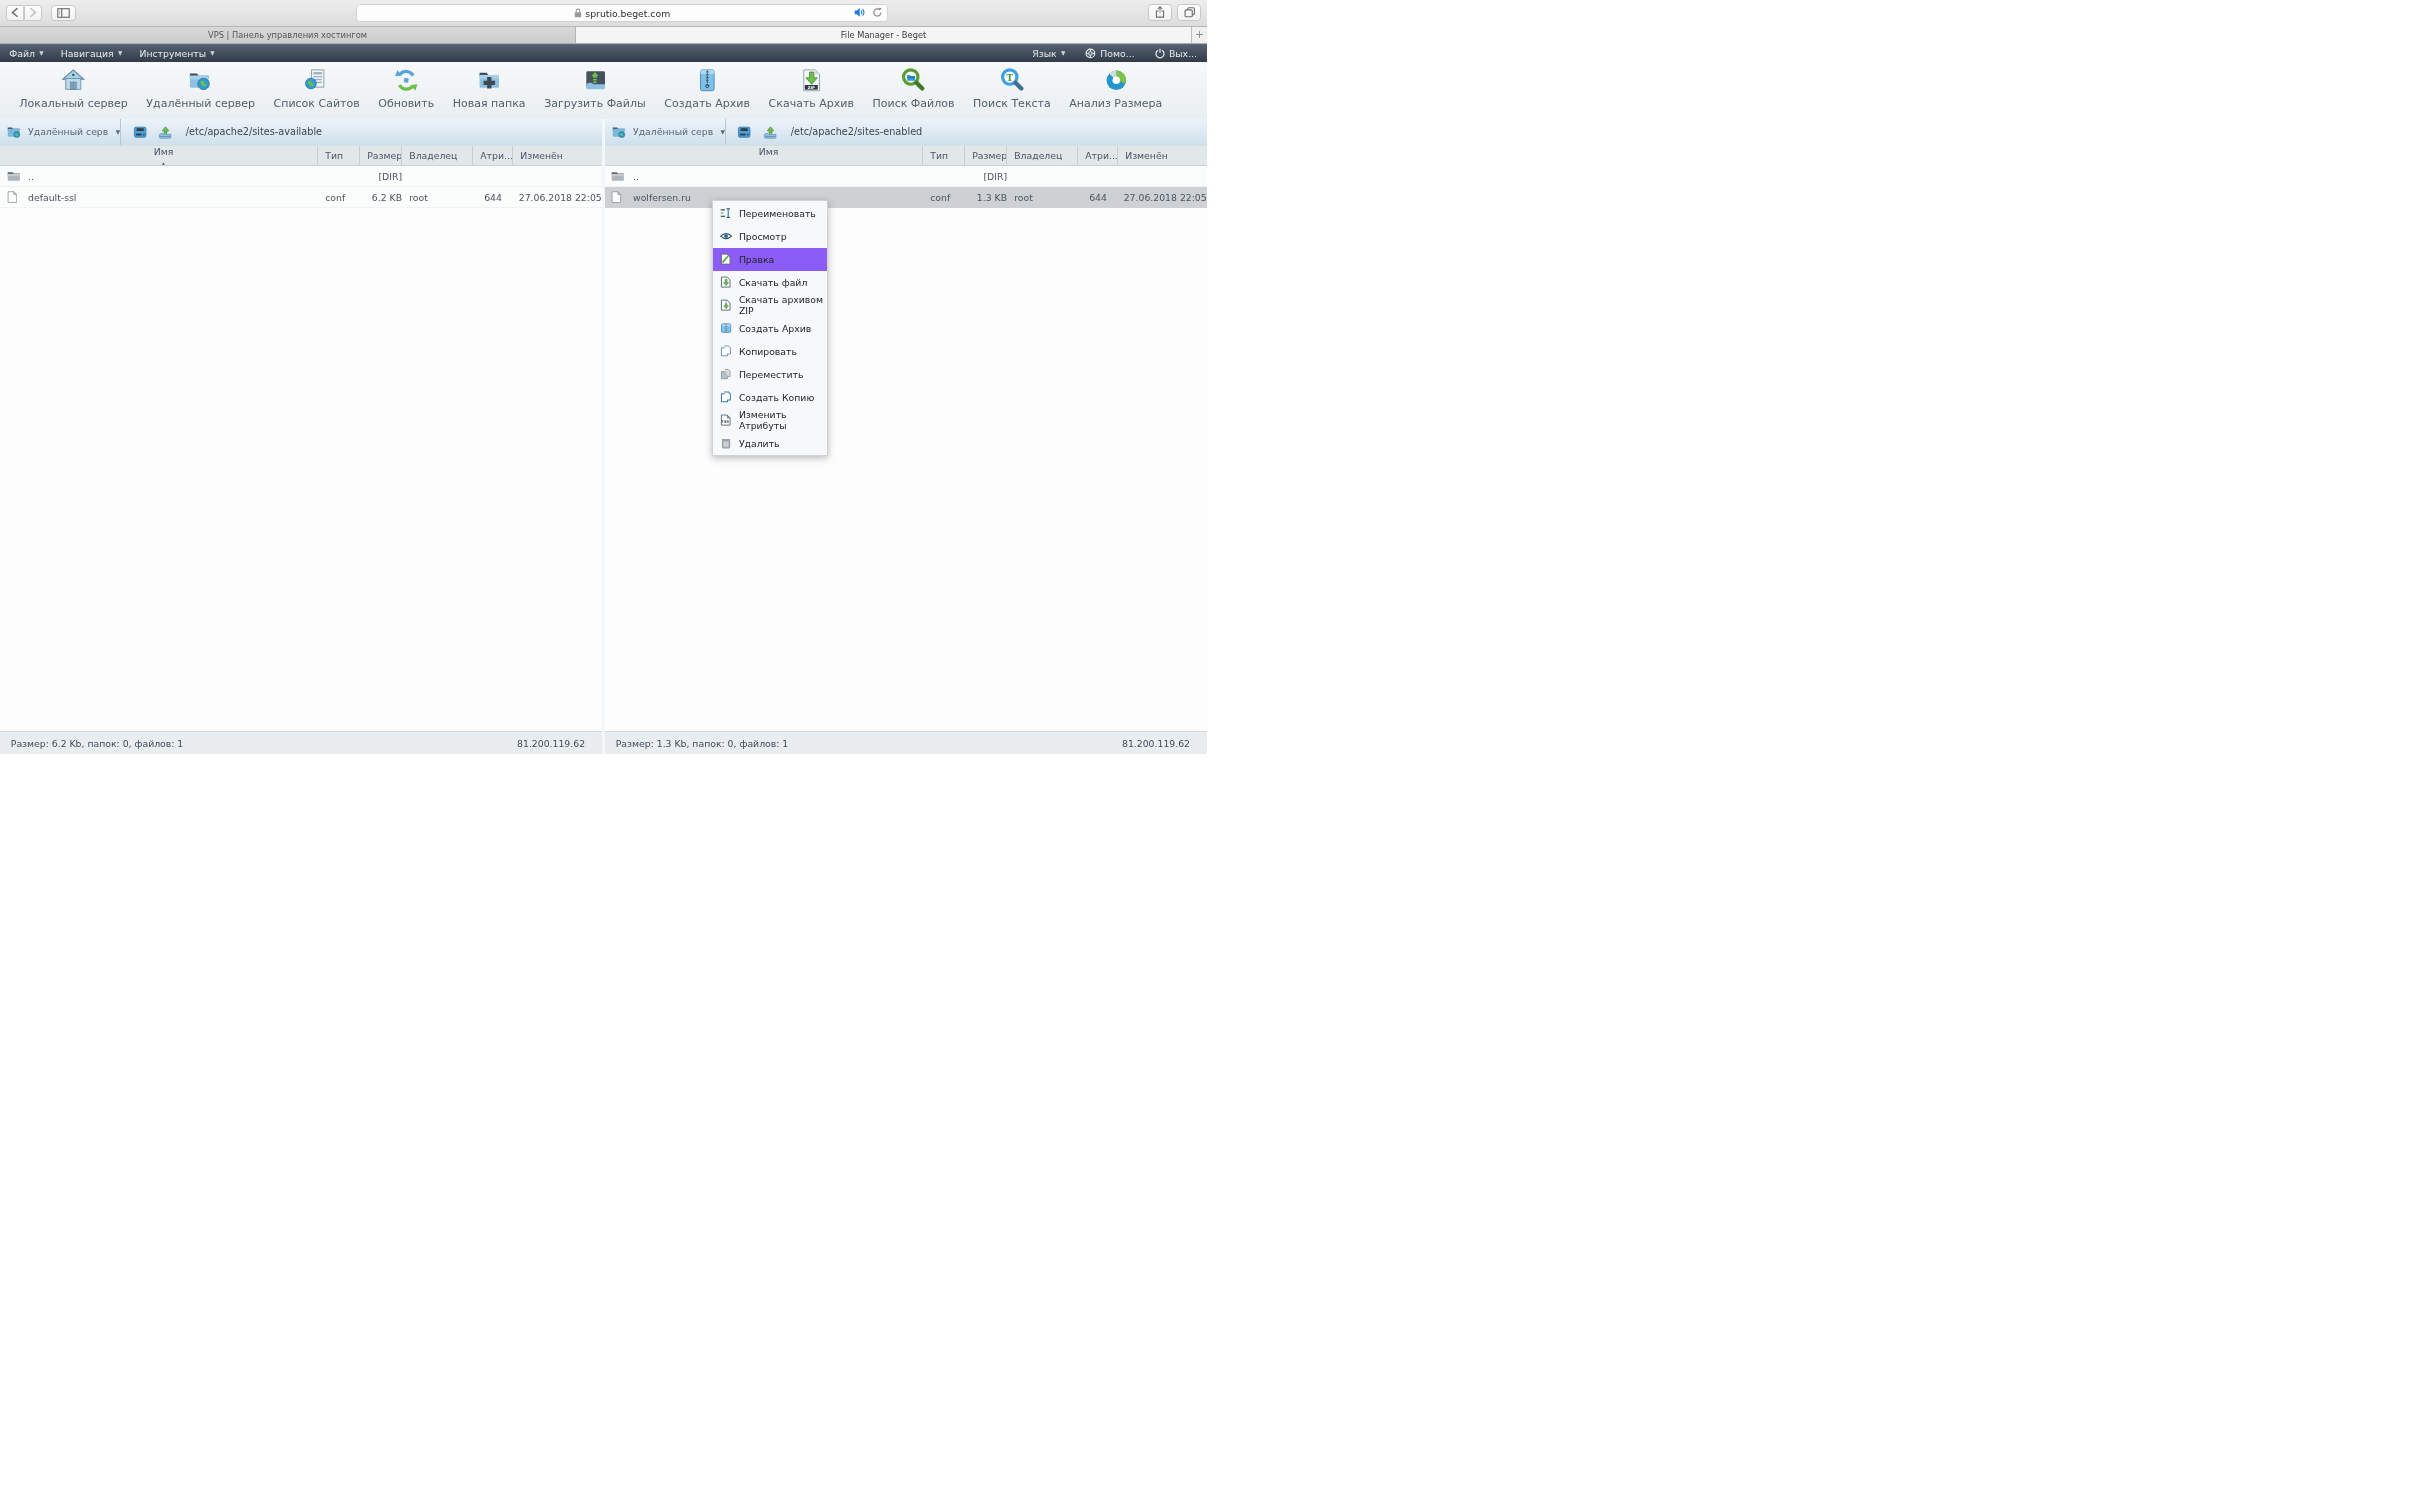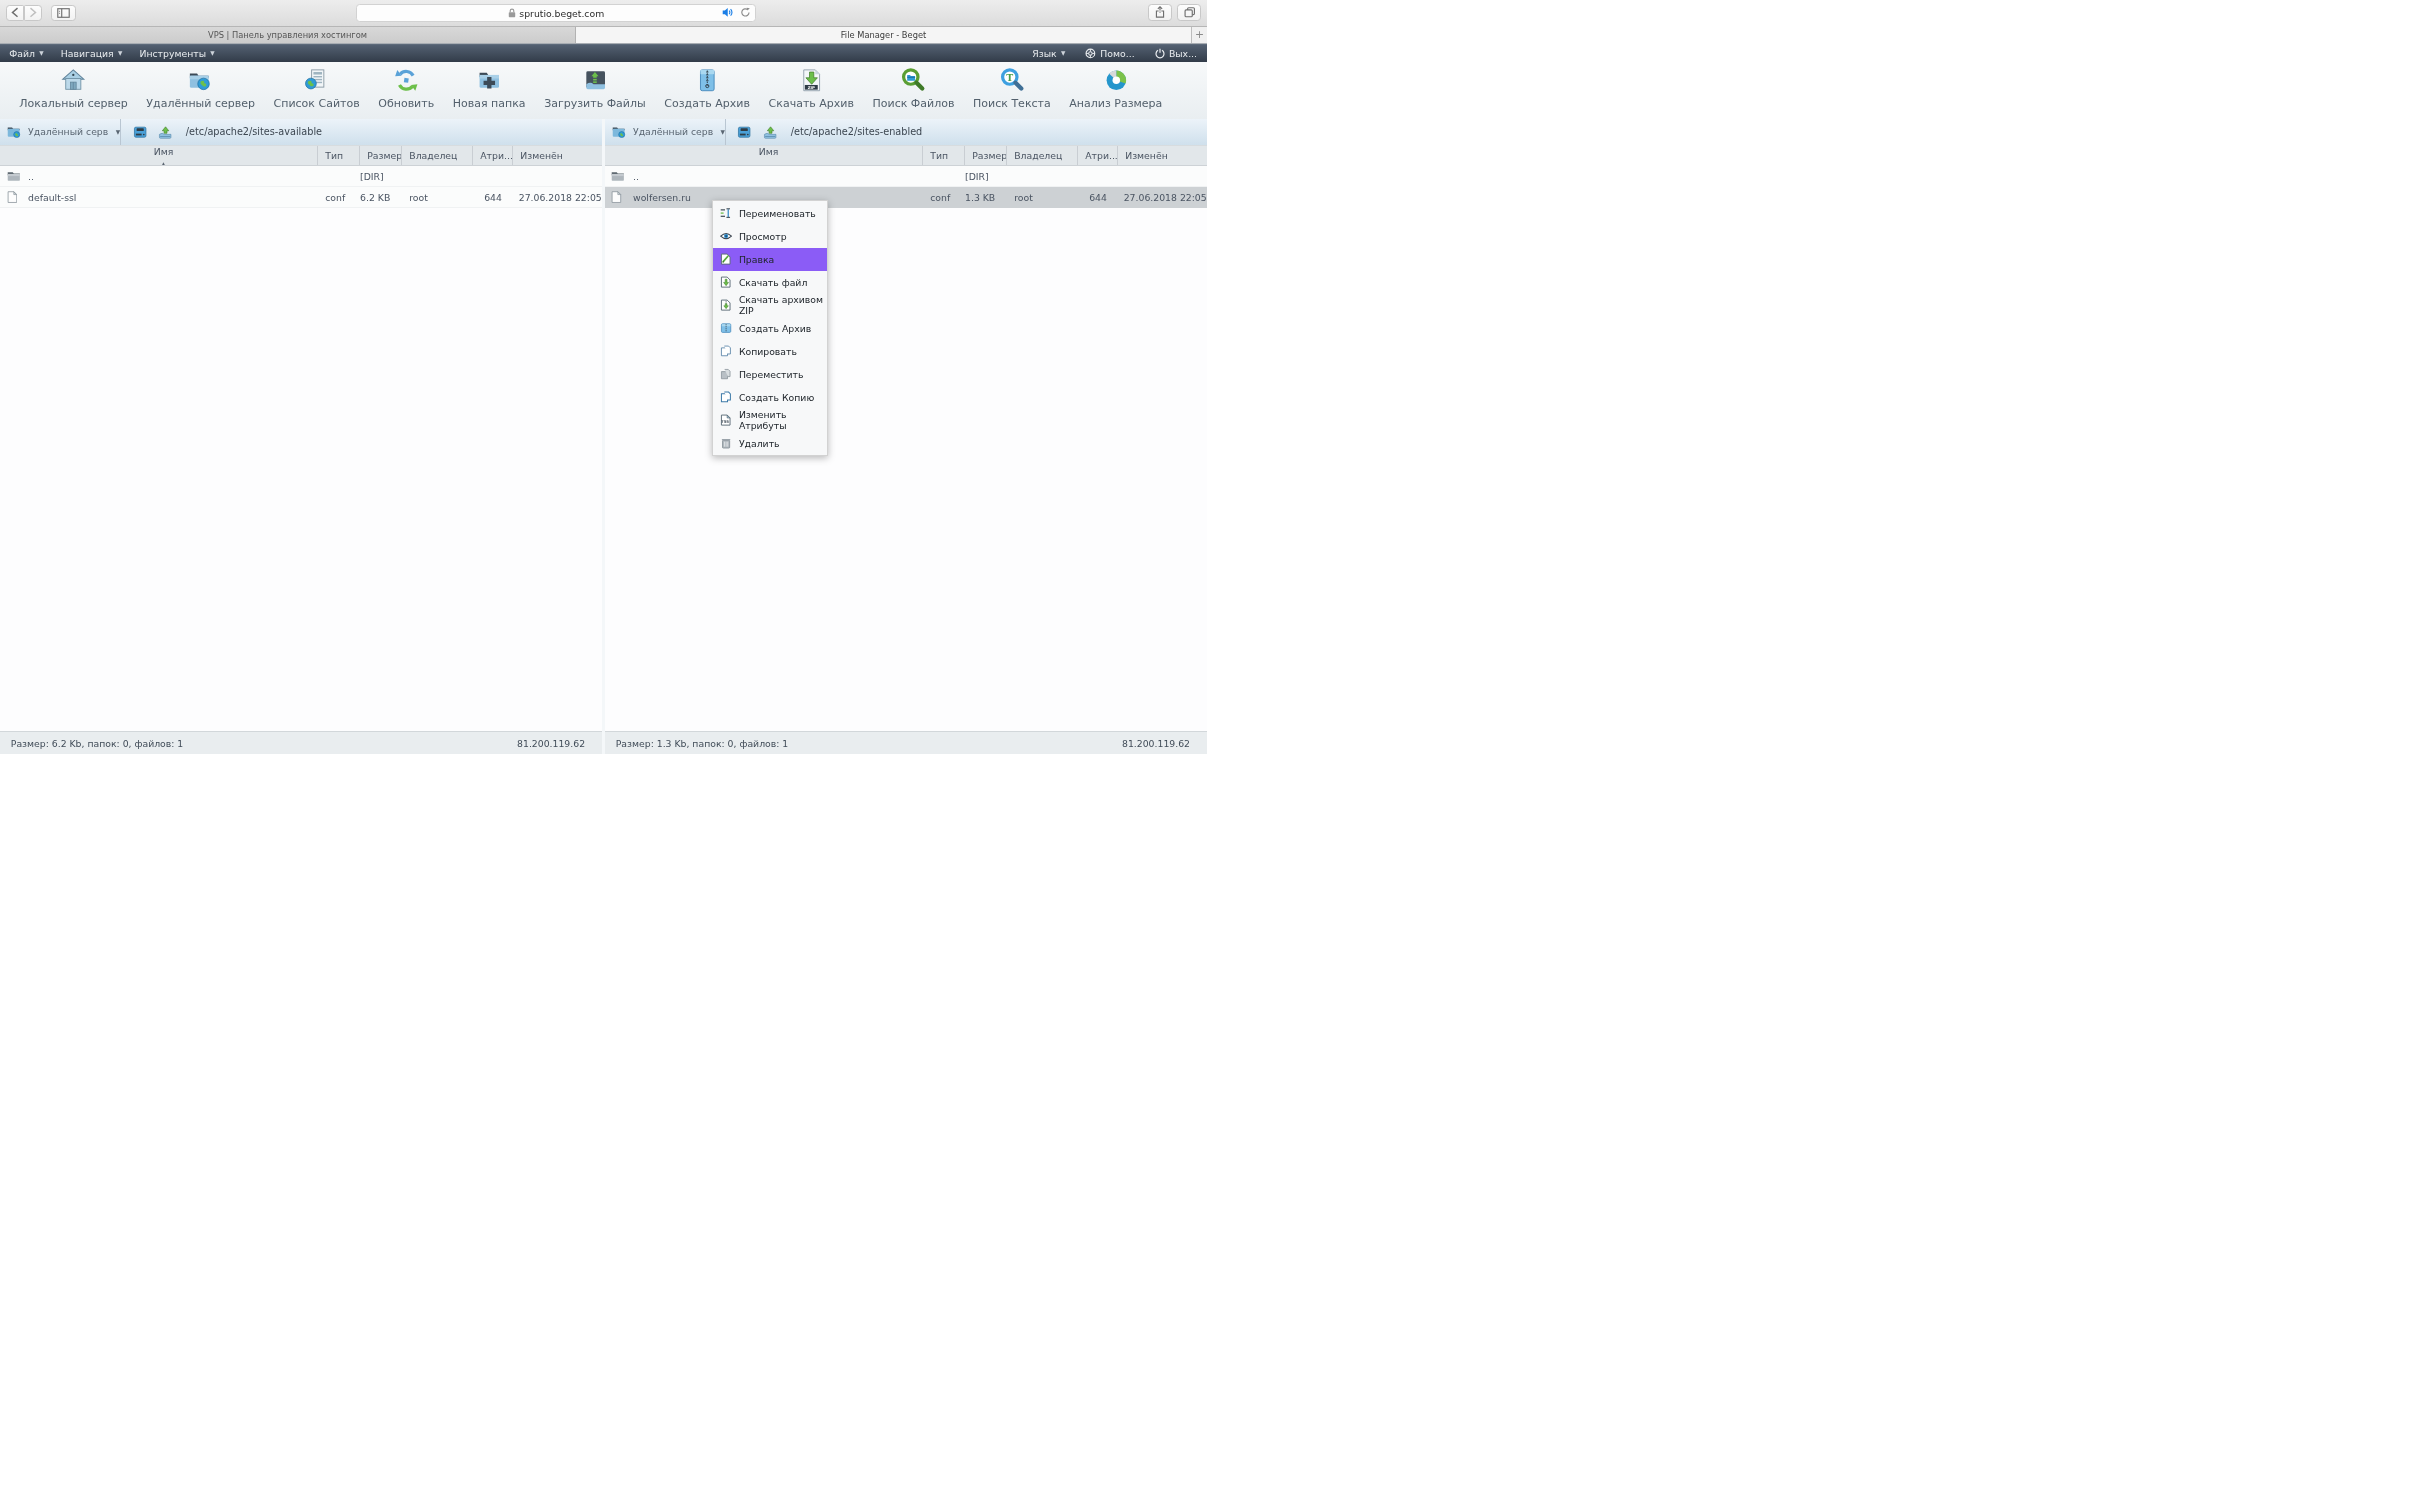--- a/index.html
+++ b/index.html
@@ -8,21 +8,21 @@
   .stage { position:relative; width:1207px; height:754px; display:flex; flex-direction:column; }
 
   
   .topbar { height:26.6px; background:linear-gradient(#ededed,#dcdcdc); border-bottom:0.7px solid #b6b6b6;
     display:flex; align-items:center; position:relative; flex:0 0 auto; }
   .nav-btn { width:18px; height:16.5px; background:linear-gradient(#fdfdfd,#f2f2f2); border:0.7px solid #c8c8c8;
     border-radius:3.6px; display:flex; align-items:center; justify-content:center; }
   .nav-btn.back { margin-left:5.7px; border-radius:3.6px 1.4px 1.4px 3.6px; }
   .nav-btn.fwd  { margin-left:0.7px; border-radius:1.4px 3.6px 3.6px 1.4px; }
   .nav-btn.side { margin-left:8.6px; width:25px; }
-  .urlbar { position:absolute; left:356px; top:4.3px; width:400px; height:18px; background:#fdfdfd;
+  .urlbar { position:absolute; left:356px; top:4.3px; width:532px; height:18px; background:#fdfdfd;
     border:0.7px solid #d2d2d2; border-radius:3.6px; display:flex; align-items:center; justify-content:center; }
   .urlbar .url-text { font-size:9.3px; color:#2c2c2c; margin-left:3.6px; }
   .url-right { position:absolute; right:4.3px; top:2.2px; display:flex; align-items:center; gap:5.7px; }
   .top-right { position:absolute; right:5.7px; top:4.3px; display:flex; gap:5px; }
   .top-right .nav-btn { margin:0; width:24px; }
 
   
   .tabbar { height:17px; display:flex; flex:0 0 auto; background:#cfcfcf; border-bottom:0.7px solid #a8adb3; }
   .tab { display:flex; align-items:center; justify-content:center; font-size:8.3px; color:#565656;
     overflow:hidden; white-space:nowrap; }
@@ -68,21 +68,21 @@
   .col-headers > div:first-child { padding-left:10px;flex-direction:column; }
   .col-headers > div:last-child { border-right:none; }
   .sort-arrow { font-size:5.7px; color:#5a6470; }
 
   .rows { flex:1; overflow:hidden; background:#fdfdfe; }
   .frow { height:21px; display:grid; grid-template-columns:1fr 42px 42px 71px 40px 89px;
     align-items:center; font-size:9.3px; color:#4a5462; border-bottom:0.7px solid #f0f2f3; background:#fbfcfc; }
   .frow.selected { background:#cdd1d4; border-bottom-color:#cdd1d4; }
   .frow .c-name { display:flex; align-items:center; gap:8px; padding-left:6.5px; overflow:hidden; }
   .frow .c-type, .frow .c-owner { padding-left:7.2px; }
-  .frow .c-size { text-align:left; }
+  .frow .c-size { text-align:right; }
   .frow .c-attr { text-align:center; }
   .frow .c-mod { padding-left:5.7px; white-space:nowrap; overflow:hidden; }
   .ricon { width:13.6px; height:12.2px; flex:0 0 auto; }
 
   
   .statusbar { height:23px; flex:0 0 auto; display:flex; gap:2.9px; background:#f4f7f9; }
   .status-half { flex:1; background:#e9edef; border-top:0.7px solid #d2d7da; display:flex;
     align-items:center; justify-content:space-between; padding:0 17px 0 10.8px;
     font-size:9.3px; color:#414c58; }
   .fnbar { height:21.5px; flex:0 0 auto; display:flex; gap:1.4px; background:#c6cdd3; }

